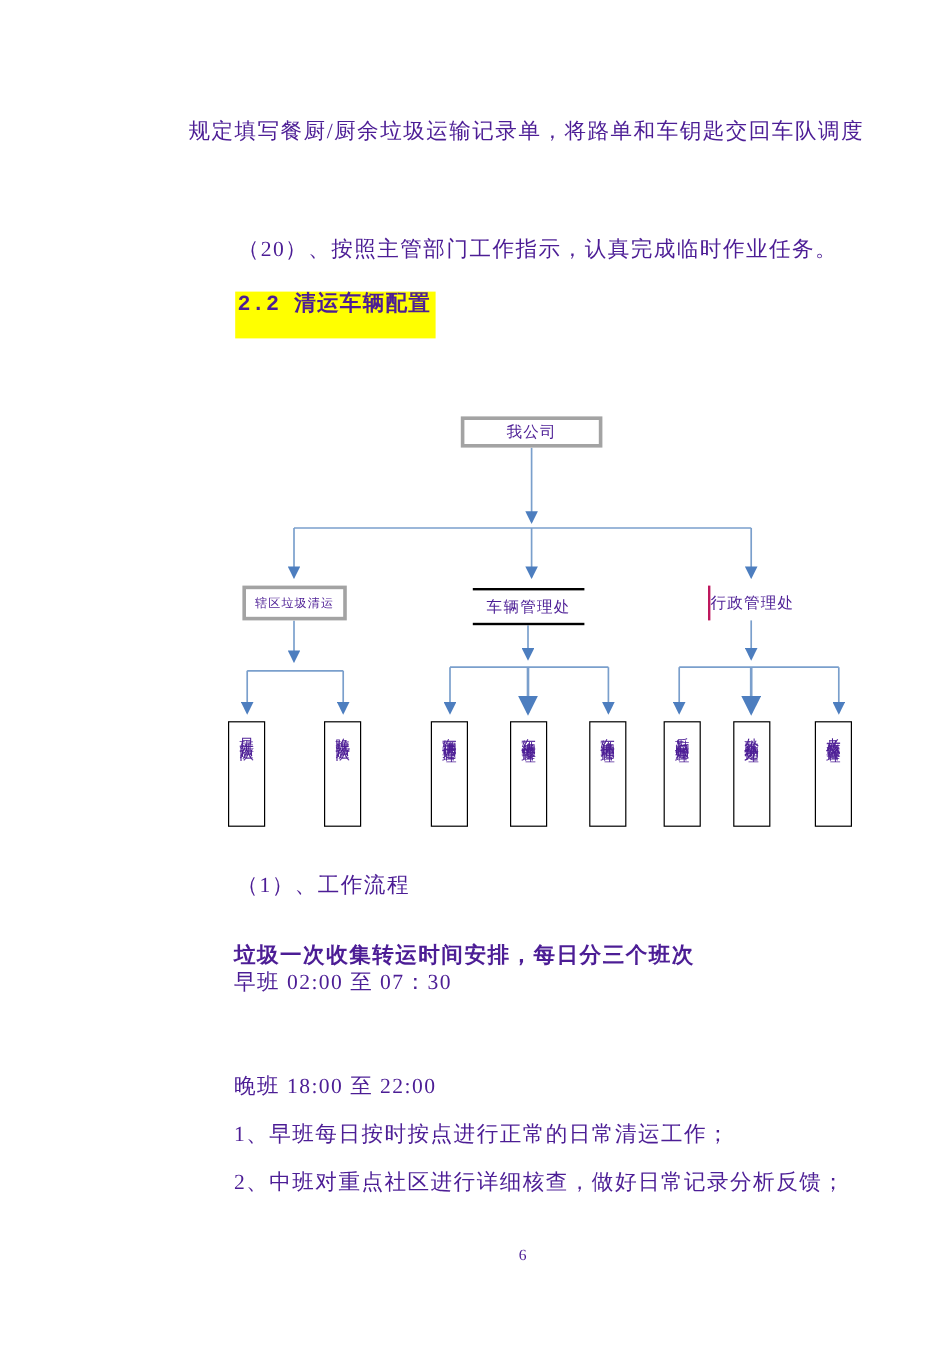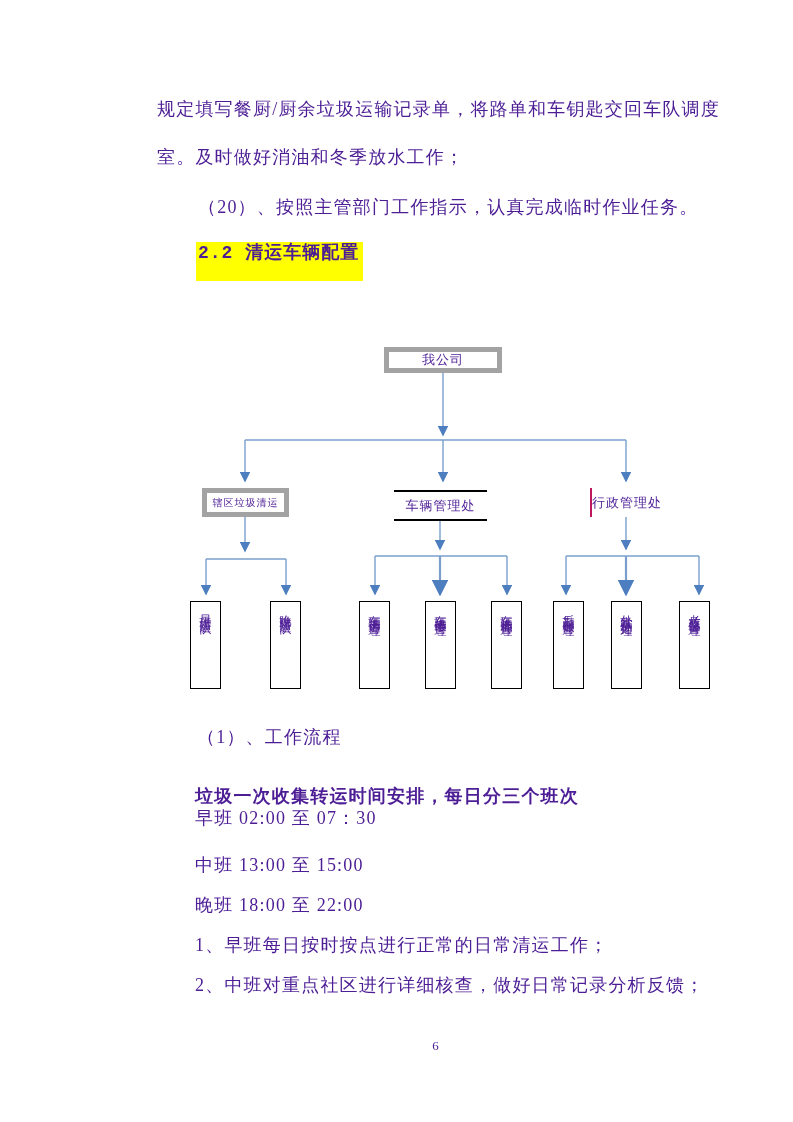--- a/index.html
+++ b/index.html
@@ -16,40 +16,39 @@
   .pagenum{position:absolute;left:0;right:0;text-align:center;font-size:13px;}
 
   
   .orgchart{position:absolute;left:0;top:340px;width:793px;height:362px;}
   .orgchart svg{position:absolute;left:0;top:0;}
   .obox{
     position:absolute;box-sizing:border-box;background:#fff;
     font-size:13px;letter-spacing:1px;
     display:flex;align-items:center;justify-content:center;white-space:nowrap;
   }
-  .full{border:5px solid #a3a3a3;}
+  .full{border:3px solid #a3a3a3;}
   .tb{border-top:2px solid #000;border-bottom:2px solid #000;}
   .lonly{border-left:2px solid #be185d;justify-content:flex-start;padding-left:0;}
   .l3box{
     position:absolute;box-sizing:border-box;border:1px solid #000;background:#fff;
     width:31px;height:88px;top:261px;
     display:flex;justify-content:center;align-items:flex-start;padding-top:3px;
   }
   .vtext{
     writing-mode:vertical-rl;text-orientation:upright;
     font-size:12px;letter-spacing:2px;line-height:1;white-space:nowrap;
   }
 </style>
 </head>
 <body>
 
 <div class="page">
 
   <div class="bodyline" style="left:118px;top:97px;">规定填写餐厨/厨余垃圾运输记录单，将路单和车钥匙交回车队调度</div>
-  <div class="bodyline" style="left:118px;top:145px;">室。及时做好消油和冬季放水工作；</div>
   <div class="bodyline" style="left:159px;top:195px;">（20）、按照主管部门工作指示，认真完成临时作业任务。</div>
 
   <div class="heading" style="left:157px;top:240px;">
     <span class="hl">2.2 清运车辆配置</span>
   </div>
 
   <div class="orgchart">
 
     <svg width="793" height="362" viewBox="0 0 793 362">
       <defs>
@@ -112,20 +111,19 @@
       <span class="vtext">外联事物处理</span>
     </div>
     <div class="l3box" style="left:640px;">
       <span class="vtext">考核监督管理</span>
     </div>
   </div>
 
   <div class="bodyline" style="left:158px;top:725px;">（1）、工作流程</div>
   <div class="bodyline" style="left:156px;top:784px;font-weight:bold;">垃圾一次收集转运时间安排，每日分三个班次</div>
   <div class="bodyline" style="left:156px;top:806px;">早班 02:00 至 07：30</div>
-  <div class="bodyline" style="left:156px;top:853px;">中班 13:00 至 15:00</div>
   <div class="bodyline" style="left:156px;top:893px;">晚班 18:00 至 22:00</div>
   <div class="bodyline" style="left:156px;top:933px;">1、早班每日按时按点进行正常的日常清运工作；</div>
   <div class="bodyline" style="left:156px;top:973px;">2、中班对重点社区进行详细核查，做好日常记录分析反馈；</div>
 
   <div class="pagenum" style="top:1038px;">6</div>
 
 </div>
 
 </body></html>

